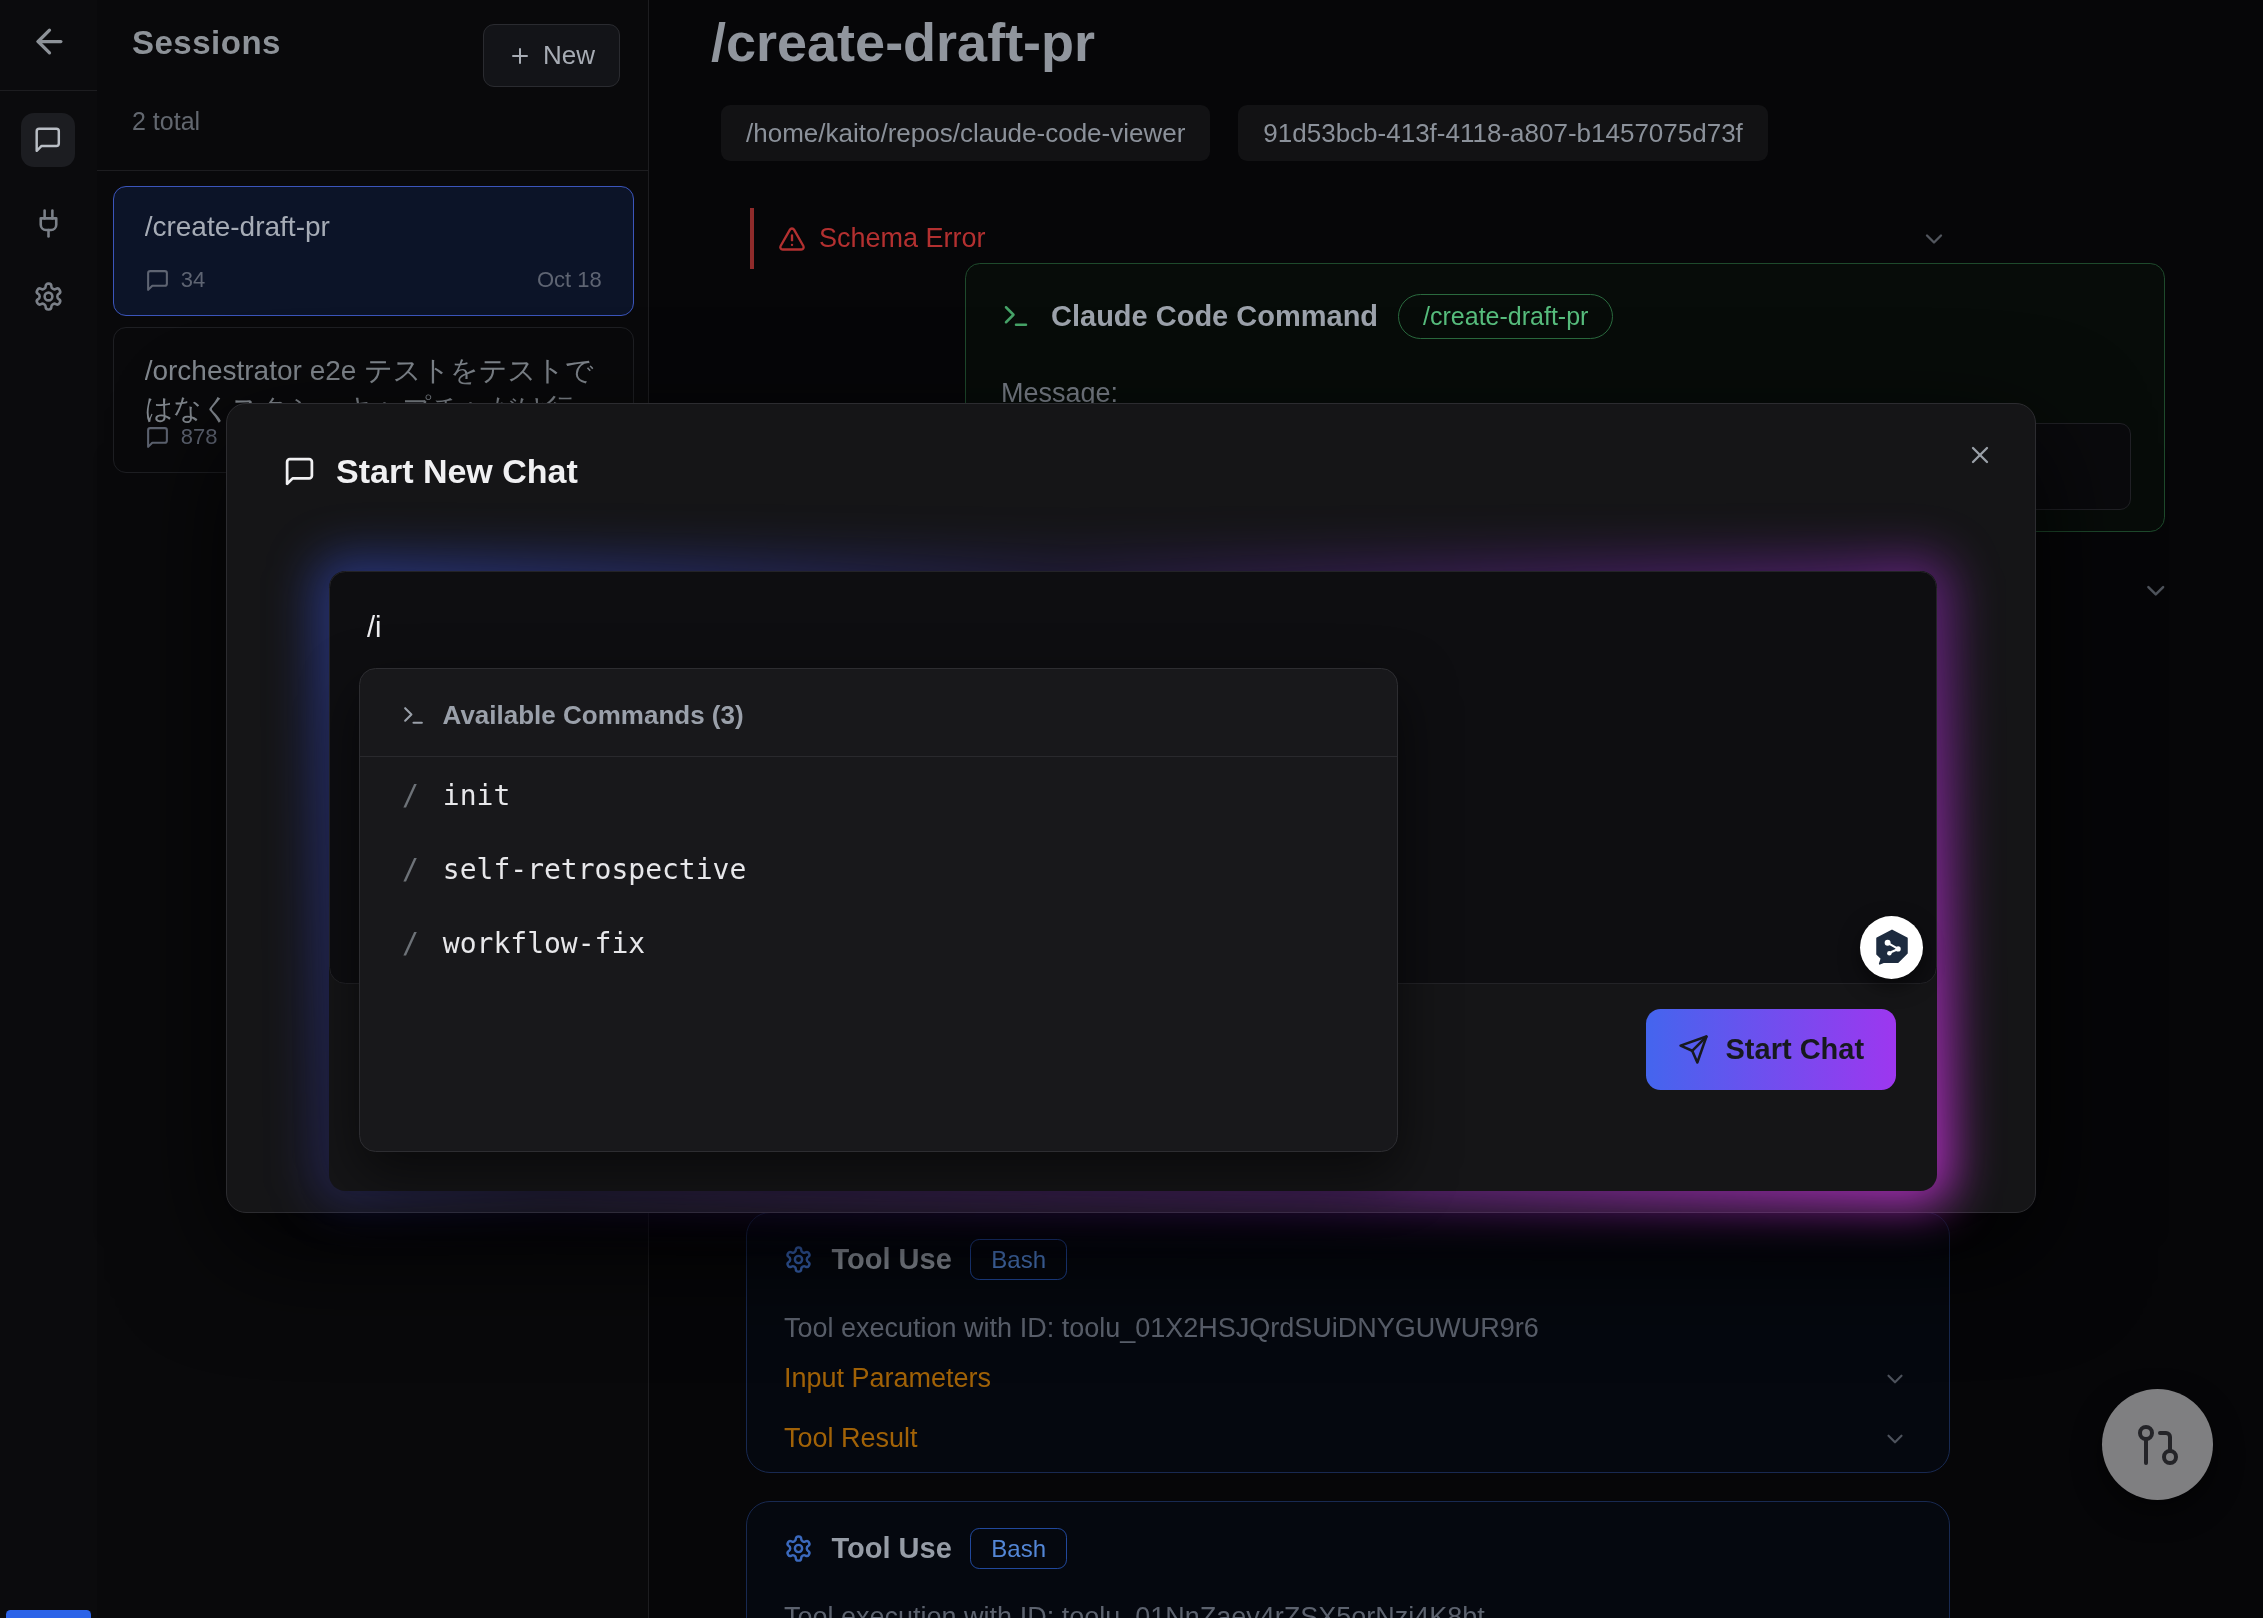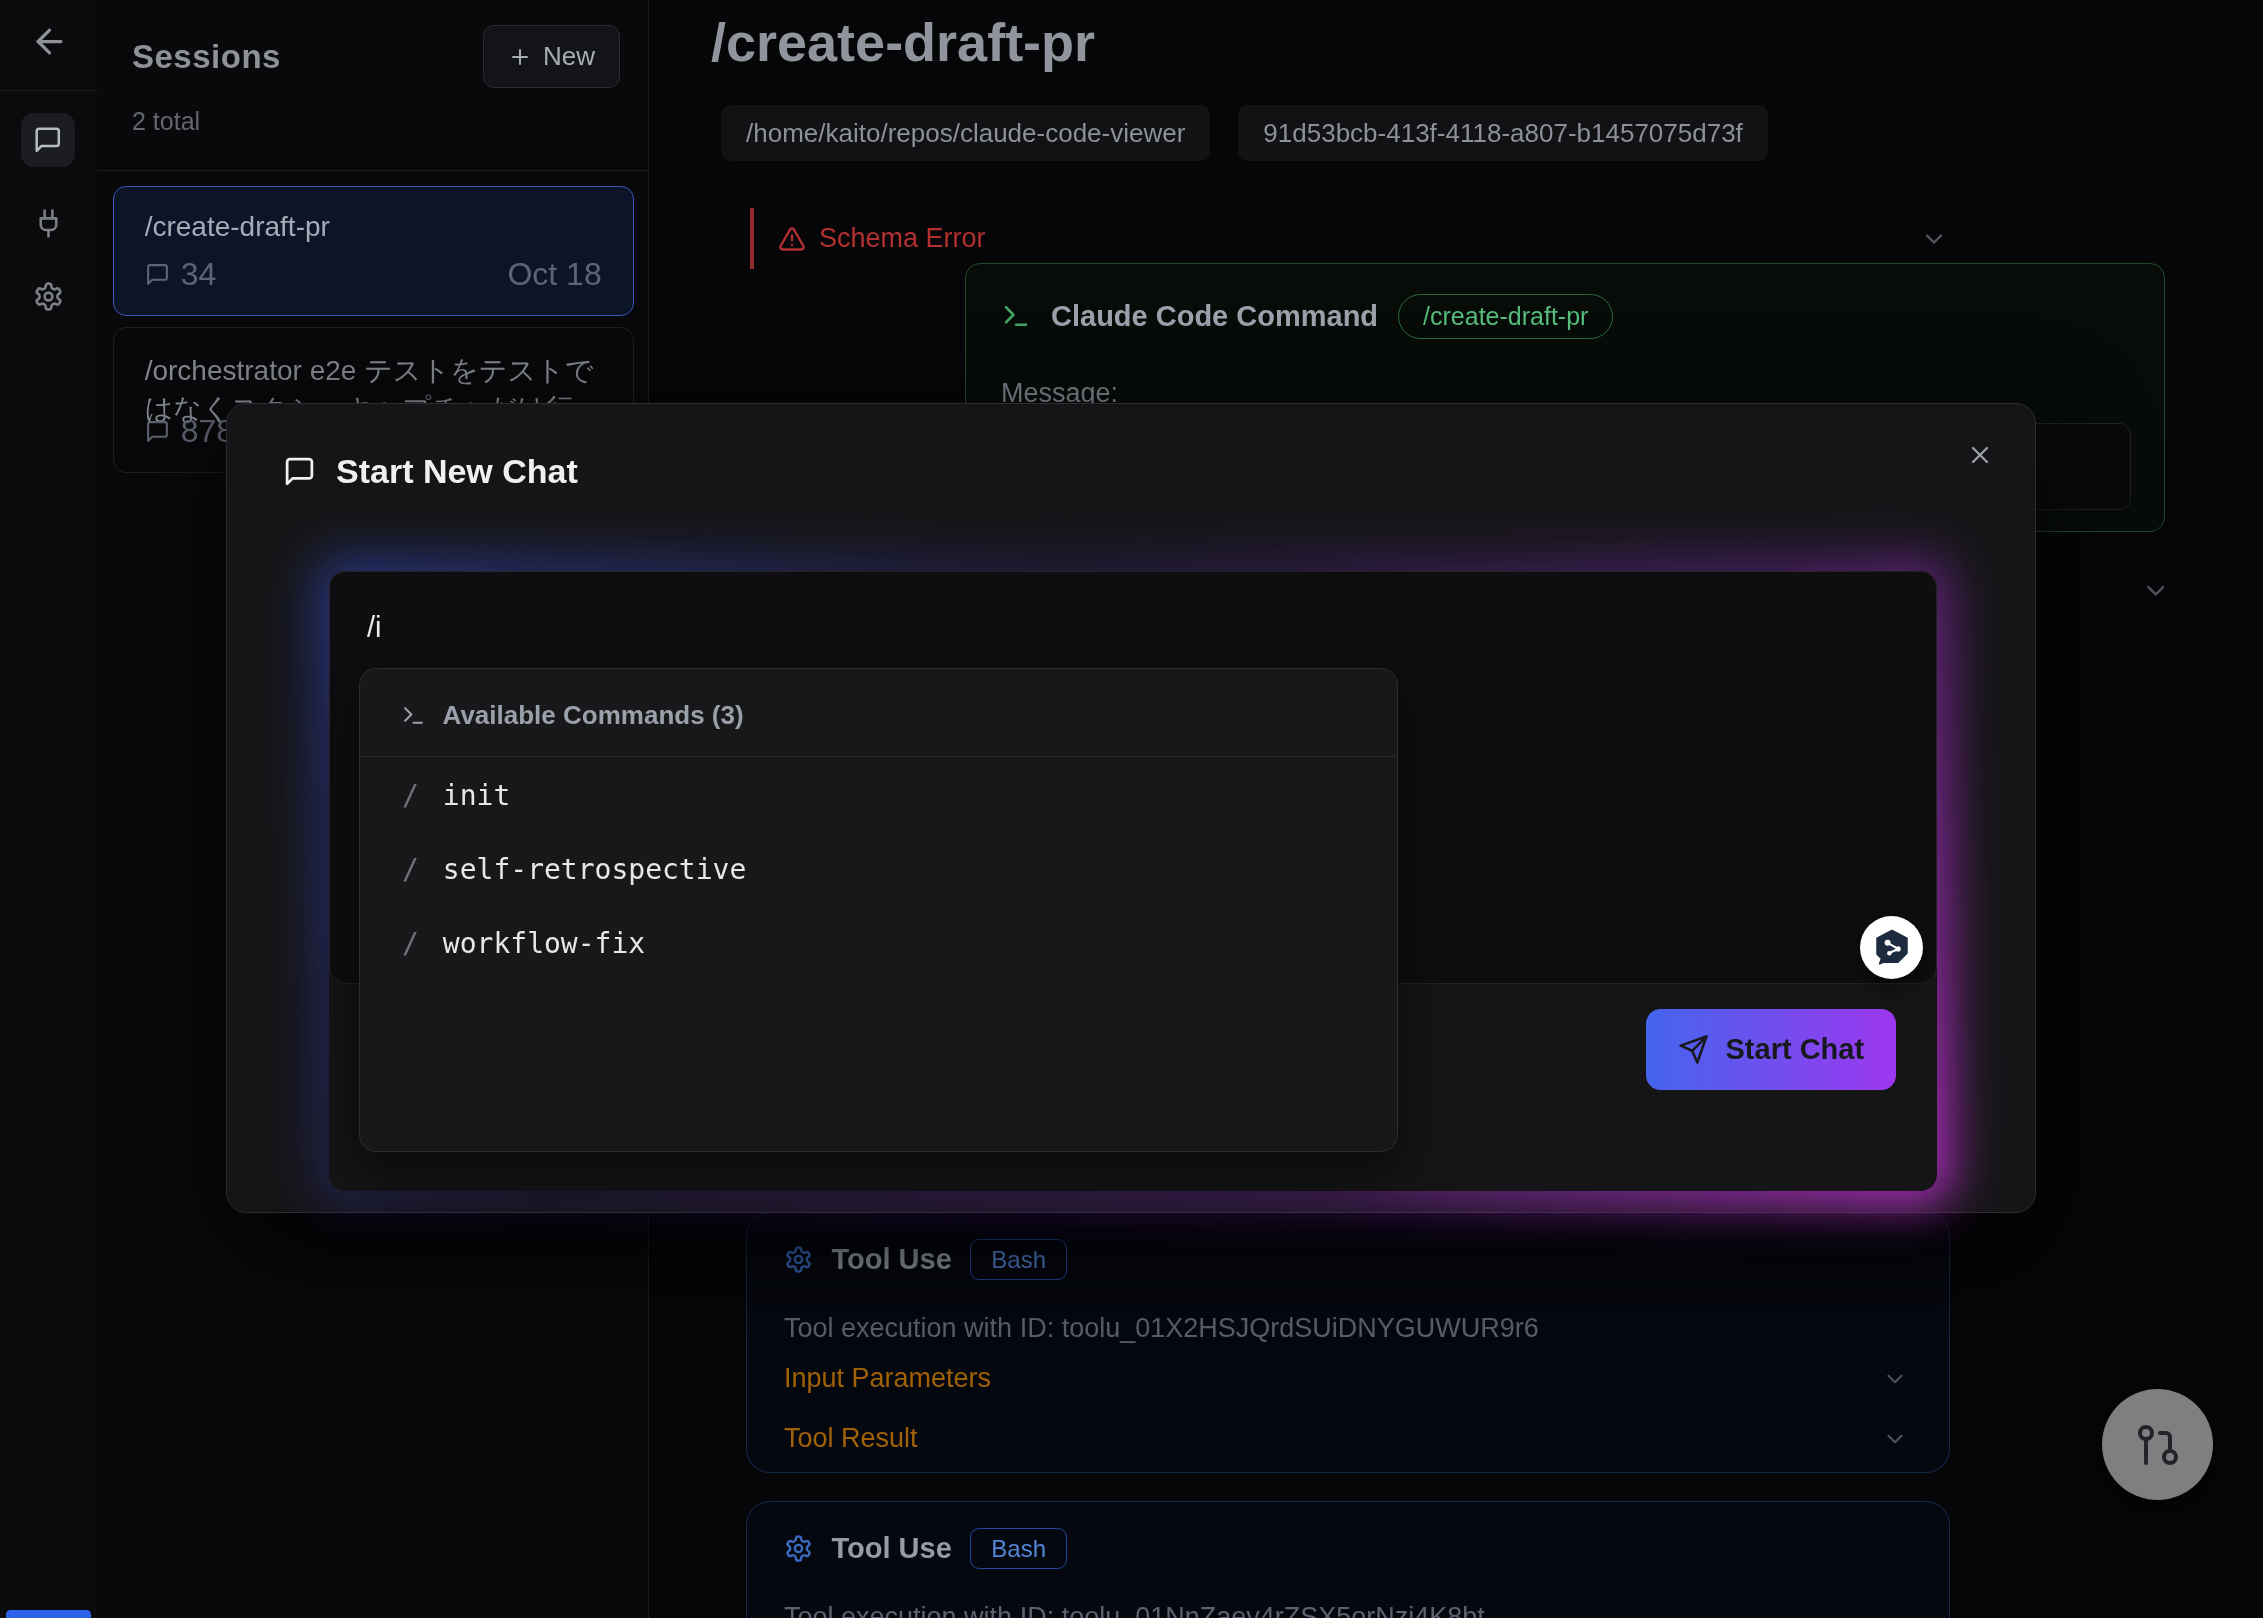--- a/index.html
+++ b/index.html
@@ -13,32 +13,32 @@
   .sidebar-divider{position:absolute;top:90px;left:0;width:100%;border-top:0.9px solid #1d1d20;}
   .nav-btn{position:absolute;left:21px;width:54px;height:54px;border-radius:13px;display:flex;align-items:center;justify-content:center;color:#7b8088;}
   .nav-btn.active{background:#1c1d21;color:#b9bec5;}
   .nav-chat{top:113px;}
   .nav-plug{top:196px;}
   .nav-gear{top:269px;}
   .sidebar-bottom-bar{position:absolute;bottom:0;left:5.5px;width:85px;height:9.2px;border-radius:4.6px 4.6px 0 0;background:#2b63e8;}
 
   
   .sessions{position:absolute;left:97px;top:0;width:552px;height:100%;background:#09090b;border-right:0.9px solid #1d1d20;box-sizing:border-box;}
-  .sessions-header{position:absolute;left:35px;top:24px;right:28px;height:65px;display:flex;align-items:center;justify-content:space-between;}
+  .sessions-header{position:absolute;left:35px;top:24px;right:28px;height:65px;display:flex;justify-content:space-between;}
   .sessions-title{font-size:33px;font-weight:700;color:#8d9298;letter-spacing:0.5px;}
   .new-btn{display:flex;align-items:center;gap:11px;border:0.9px solid #2a2b30;background:#131418;color:#a7acb4;
            font-size:26px;padding:0 24px;height:63px;border-radius:11px;box-sizing:border-box;cursor:pointer;}
   .sessions-total{position:absolute;left:35px;top:107px;font-size:25px;color:#62676f;}
   .sessions-divider{position:absolute;top:170px;left:0;width:100%;border-top:0.9px solid #1d1d20;}
   .session-card{position:absolute;left:15.7px;width:521px;border-radius:13px;box-sizing:border-box;padding:24px 31px;cursor:pointer;}
   .session-card.active{top:186px;height:130px;border:1.8px solid #3b55bb;background:#0c1428;}
   .session-card.plain{top:327px;height:146px;border:0.9px solid #1e1f23;background:transparent;}
   .session-title{font-size:28px;color:#a6acb6;white-space:nowrap;overflow:hidden;}
   .session-card.plain .session-title{white-space:normal;color:#82888f;line-height:1.35;display:-webkit-box;-webkit-line-clamp:2;-webkit-box-orient:vertical;}
-  .session-meta{position:absolute;left:31px;right:31px;bottom:22px;display:flex;align-items:flex-end;color:#5e6472;font-size:32px;}
+  .session-meta{position:absolute;left:31px;right:31px;bottom:22px;display:flex;align-items:flex-end;color:#5e6472;font-size:22px;}
   .session-count{display:flex;align-items:center;gap:11px;}
   .session-date{margin-left:auto;}
 
   
   .main{position:absolute;inset:0;left:649px;}
   .main-title{position:absolute;left:62px;top:11px;font-size:54px;font-weight:700;color:#90959d;}
   .badge-row{position:absolute;left:72px;top:105px;display:flex;gap:28px;}
   .meta-badge{background:#121214;border-radius:9.2px;padding:0 25px;height:56px;display:flex;align-items:center;font-size:26px;color:#8b919a;}
   .schema-row{position:absolute;left:101px;top:208px;width:1198px;height:61px;border-left:4.6px solid #8f2b2b;
               display:flex;align-items:center;padding-left:24px;box-sizing:border-box;color:#b33030;cursor:pointer;}

